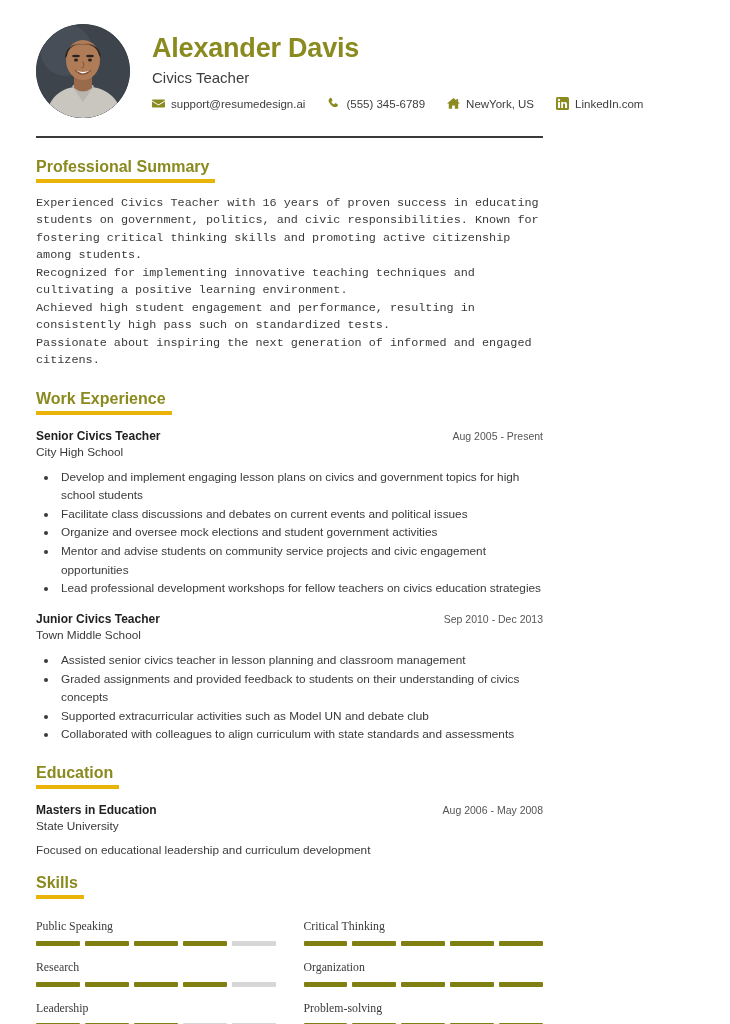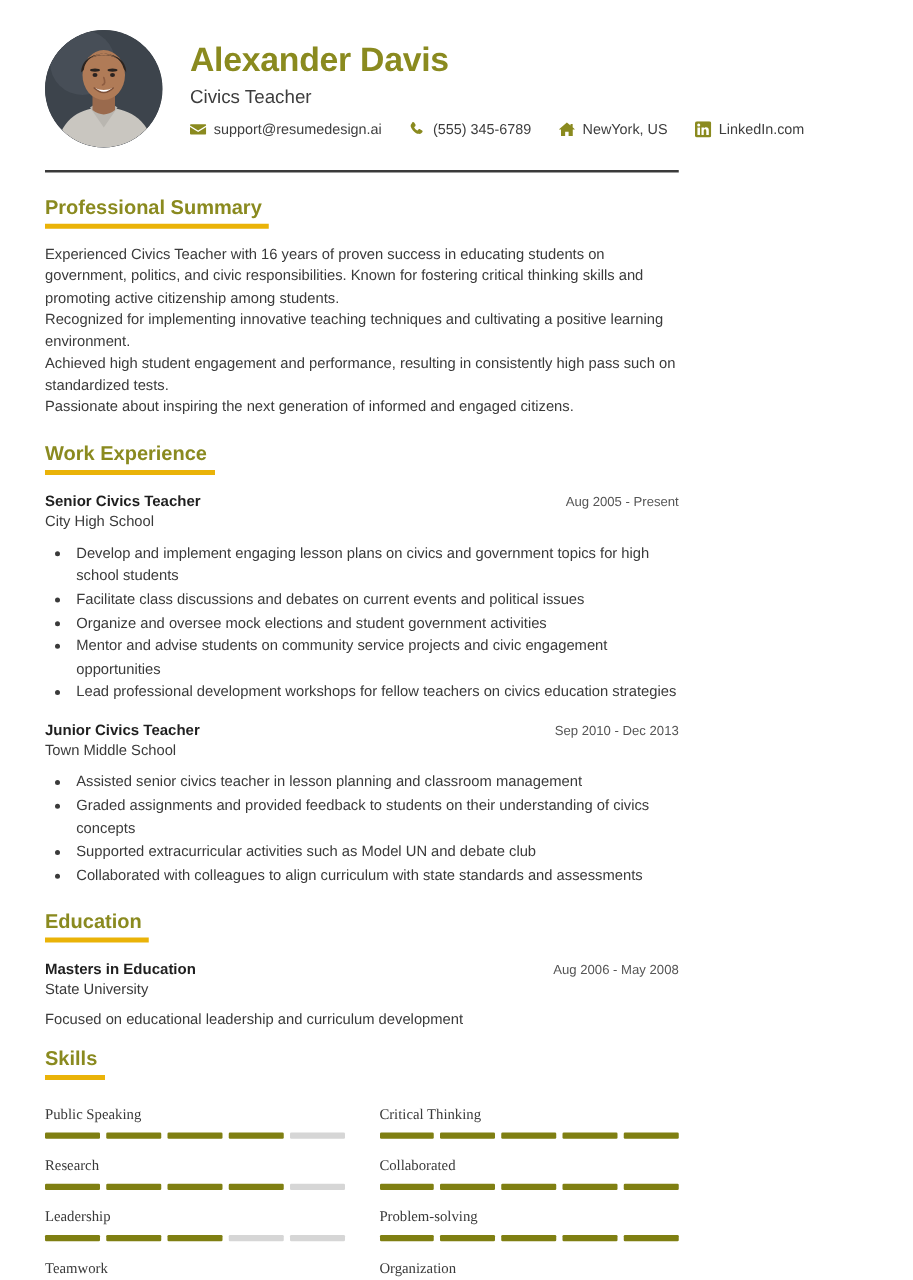--- a/index.html
+++ b/index.html
@@ -109,20 +109,21 @@
     padding-bottom: 3px;
     padding-right: 6px;
     letter-spacing: 0px;
   }
 
   .summary {
     margin-top: 12px;
     font-size: 11.8px;
     line-height: 1.48;
     color: #3a3a3a;
+    font-family: Liberation Mono, monospace;
   }
   .summary p { margin: 0; }
 
   
   .entry { margin-top: 14px; }
   .entry-head {
     display: flex;
     justify-content: space-between;
     align-items: baseline;
   }
@@ -406,21 +407,21 @@
           <div class="skill-name">Critical Thinking</div>
           <div class="skill-bar">
               <span class="seg on"></span>
               <span class="seg on"></span>
               <span class="seg on"></span>
               <span class="seg on"></span>
               <span class="seg on"></span>
             </div>
         </div>
         <div class="skill">
-          <div class="skill-name">Collaborated</div>
+          <div class="skill-name">Organization</div>
           <div class="skill-bar">
               <span class="seg on"></span>
               <span class="seg on"></span>
               <span class="seg on"></span>
               <span class="seg on"></span>
               <span class="seg on"></span>
             </div>
         </div>
         <div class="skill">
           <div class="skill-name">Problem-solving</div>

